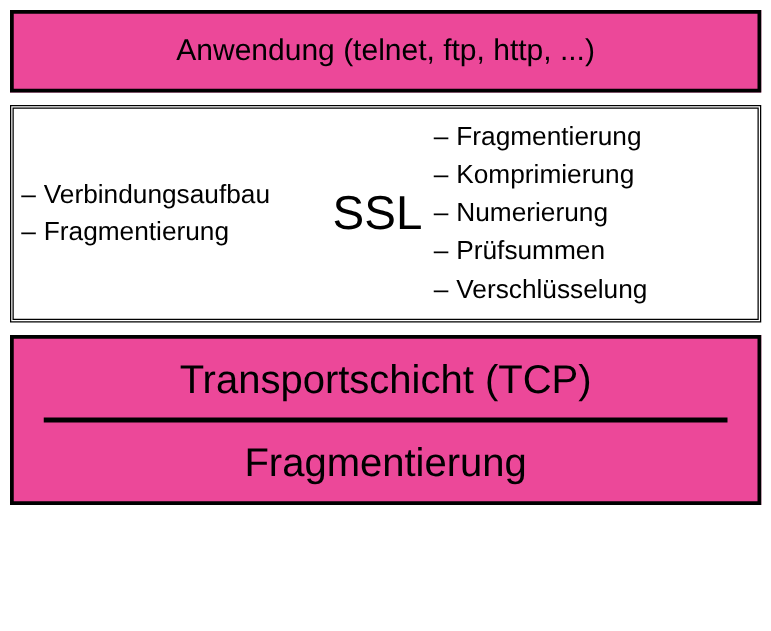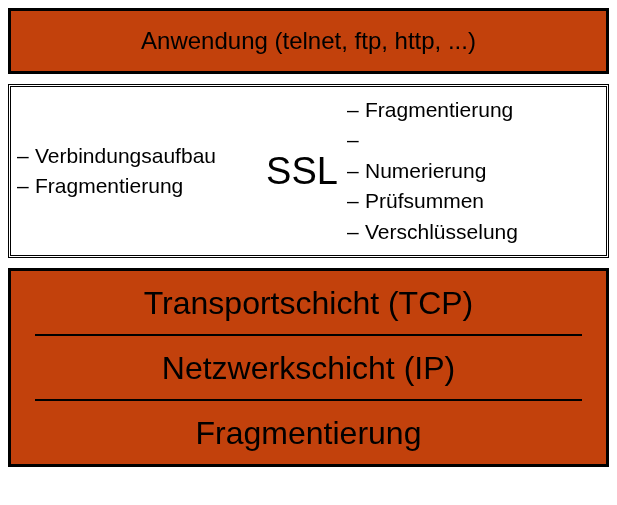--- a/index.html
+++ b/index.html
@@ -5,21 +5,21 @@
   * { box-sizing: border-box; }
   body {
     margin: 0;
     padding: 8px;
     font-family: Arial, Helvetica, sans-serif;
     background: #fff;
     width: 617px;
   }
   .layer {
     border: 3px solid #000;
-    background: #c2410c;
+    background: #ec4899;
     margin-bottom: 10px;
   }
   .app-layer {
     text-align: center;
     font-size: 24px;
     padding: 16px 0;
   }
   .ssl-layer {
     background: #fff;
     border: 3px double #000;
@@ -87,20 +87,21 @@
     </div>
   </div>
   <div class="ssl-center">SSL</div>
   <div class="ssl-col-right">
     <div class="dash-item">
       <span class="dash">–</span>
       <span>Fragmentierung</span>
     </div>
     <div class="dash-item">
       <span class="dash">–</span>
+      <span>Komprimierung</span>
     </div>
     <div class="dash-item">
       <span class="dash">–</span>
       <span>Numerierung</span>
     </div>
     <div class="dash-item">
       <span class="dash">–</span>
       <span>Prüfsummen</span>
     </div>
     <div class="dash-item">
@@ -108,20 +109,17 @@
       <span>Verschlüsselung</span>
     </div>
   </div>
 </div>
 
 <div class="layer lower-layer">
   <div class="lower-row">
     <span>Transportschicht (TCP)</span>
   </div>
   <hr class="divider">
-  <div class="lower-row">
-    <span>Netzwerkschicht (IP)</span>
-  </div>
   <hr class="divider">
   <div class="lower-row">
     <span>Fragmentierung</span>
   </div>
 </div>
 
 </body></html>

